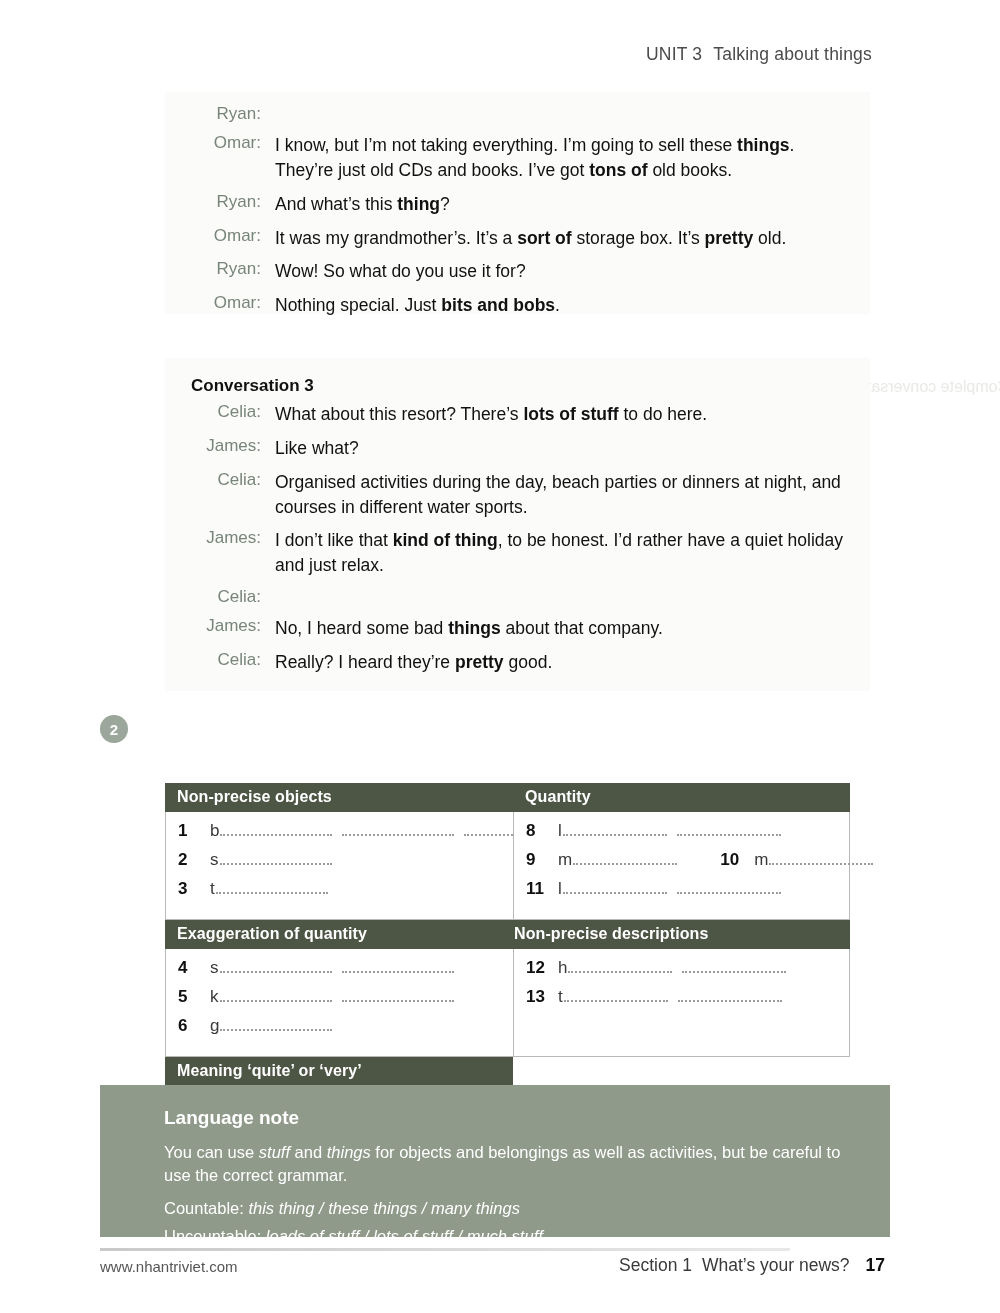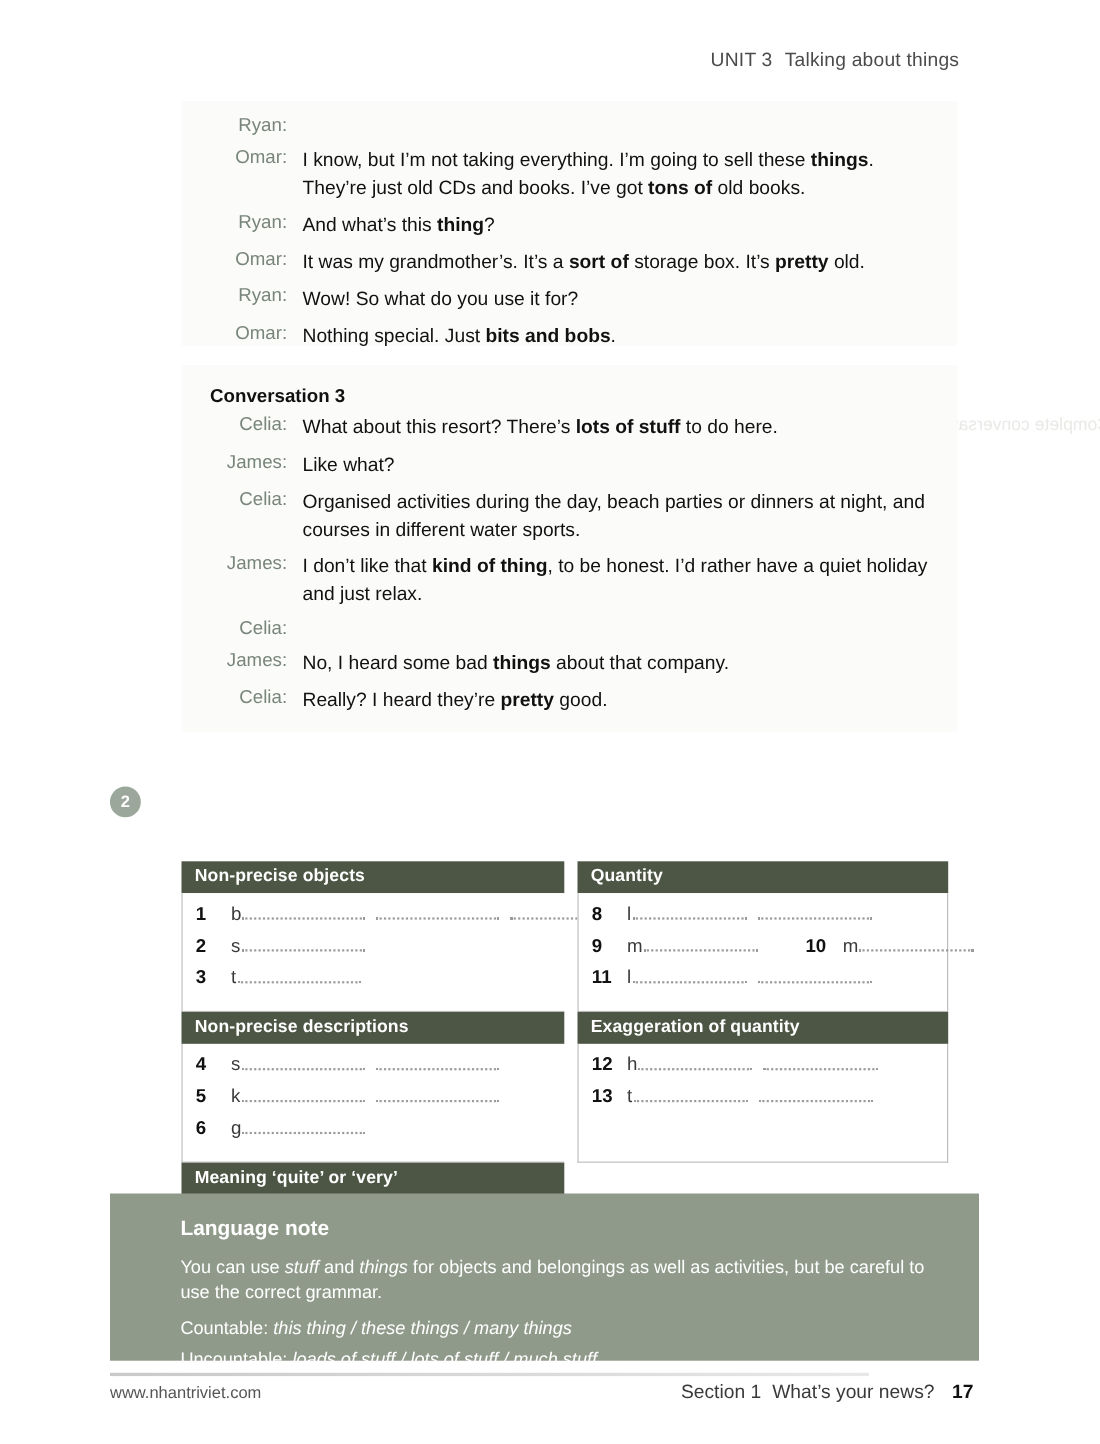--- a/index.html
+++ b/index.html
@@ -46,21 +46,21 @@
   .st-3 { top: 612px; left: 610px; font-weight: normal; font-size: 16px; }
 
   
   .panel {
     position: absolute;
     left: 165px;
     width: 705px;
     background: #fbfbfa;
   }
   .panel-1 { top: 92px; height: 222px; }
-  .panel-2 { top: 332px; height: 333px; }
+  .panel-2 { top: 358px; height: 333px; }
 
   .convo-title {
     font-size: 17px;
     font-weight: bold;
     color: #111;
     padding: 18px 0 4px 26px;
   }
 
   .line {
     display: flex;
@@ -120,21 +120,20 @@
 
   
   .sheet {
     position: absolute;
     top: 783px;
     left: 165px;
     width: 685px;
   }
   .sheet-row {
     display: flex;
-    gap: 12px;
   }
   .col {
     box-sizing: border-box;
   }
   .col-left  { flex: 0 0 348px; width: 348px; }
   .col-right { flex: 0 0 337px; width: 337px; }
 
   .hdr {
     background: #4d5644;
     color: #ffffff;
@@ -396,22 +395,22 @@
         <span class="item-body">
           <span class="stem">l</span>
           <span class="dots short"></span>
           <span class="dots short"></span>
         </span>
       </div>
     </div>
   </div>
 
   <div class="sheet-row">
+    <div class="col col-right hdr">Exaggeration of quantity</div>
     <div class="col col-left hdr">Non-precise descriptions</div>
-    <div class="col col-right hdr">Exaggeration of quantity</div>
   </div>
 
   <div class="sheet-row row-b">
     <div class="col col-left cell no-right">
       <div class="item">
         <span class="item-num">4</span>
         <span class="item-body">
           <span class="stem">s</span>
           <span class="dots"></span>
           <span class="dots"></span>

